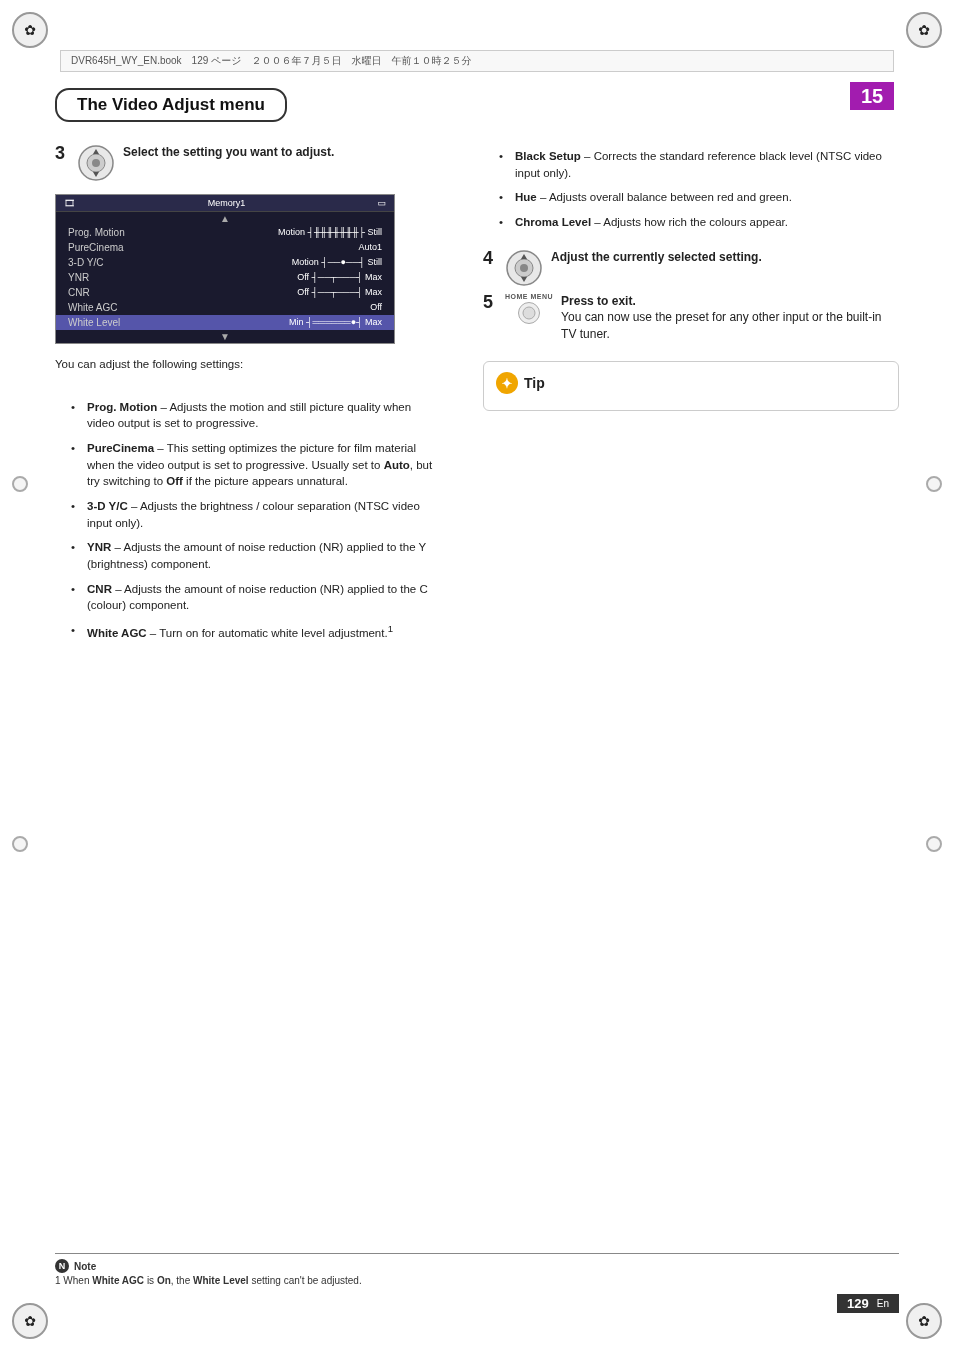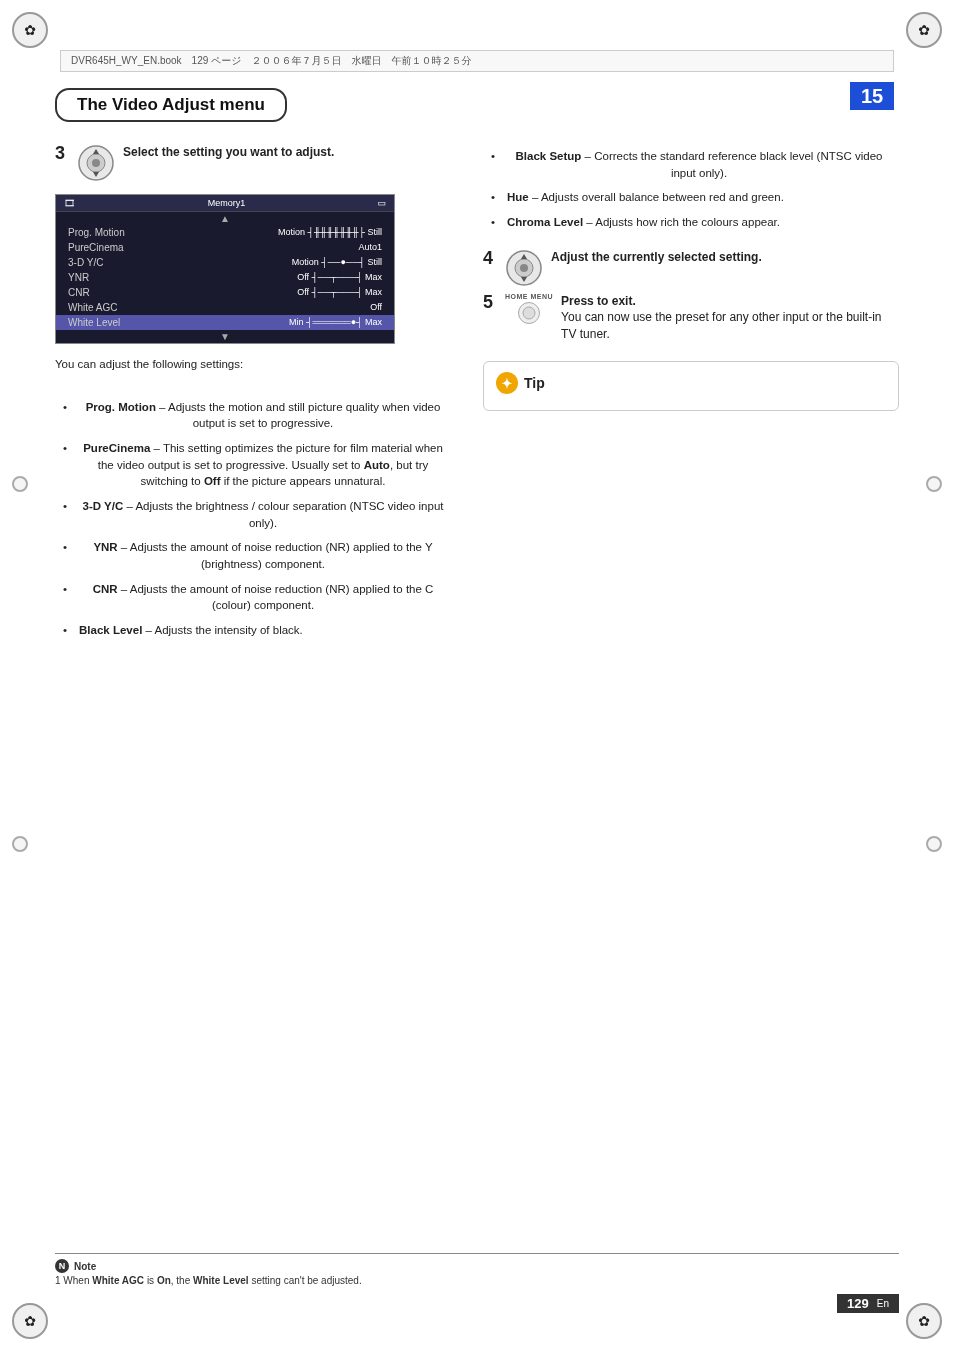--- a/index.html
+++ b/index.html
@@ -56,21 +56,21 @@
       padding: 0 10px;
       font-size: 10px;
       color: #555;
     }
 
     
     .chapter-badge {
       position: absolute;
       top: 82px;
       right: 60px;
-      background: #1d4ed8;
+      background: #a21caf;
       color: #fff;
       font-size: 20px;
       font-weight: bold;
       width: 44px;
       height: 28px;
       display: flex;
       align-items: center;
       justify-content: center;
     }
 
@@ -191,22 +191,21 @@
     .body-text {
       font-size: 11.5px;
       line-height: 1.45;
       margin-bottom: 26px;
     }
 
     
     .bullet-list {
       list-style: none;
       padding: 0;
-      margin: 8px;
-      text-align: center;
+      margin: 16px;
     }
     .bullet-list li {
       display: flex;
       gap: 6px;
       margin-bottom: 8px;
       font-size: 11.5px;
       line-height: 1.45;
     }
     .bullet-list li::before {
       content: "•";
@@ -417,21 +416,21 @@
         <li>
           <span></span>
           <span><strong>YNR</strong> – Adjusts the amount of noise reduction (NR) applied to the Y (brightness) component.</span>
         </li>
         <li>
           <span></span>
           <span><strong>CNR</strong> – Adjusts the amount of noise reduction (NR) applied to the C (colour) component.</span>
         </li>
         <li>
           <span></span>
-          <span><strong>Black Level</strong> – Adjusts the intensity of black.</span>
+          <span><strong>White AGC</strong> – Turn on for automatic white level adjustment.<sup>1</sup></span>
         </li>
       </ul>
     </div>
 
     <div class="col-right">
 
       <ul class="bullet-list" style="margin-top: 4px; margin-bottom: 18px;">
         <li>
           <span></span>
           <span><strong>Black Setup</strong> – Corrects the standard reference black level (NTSC video input only).</span>

